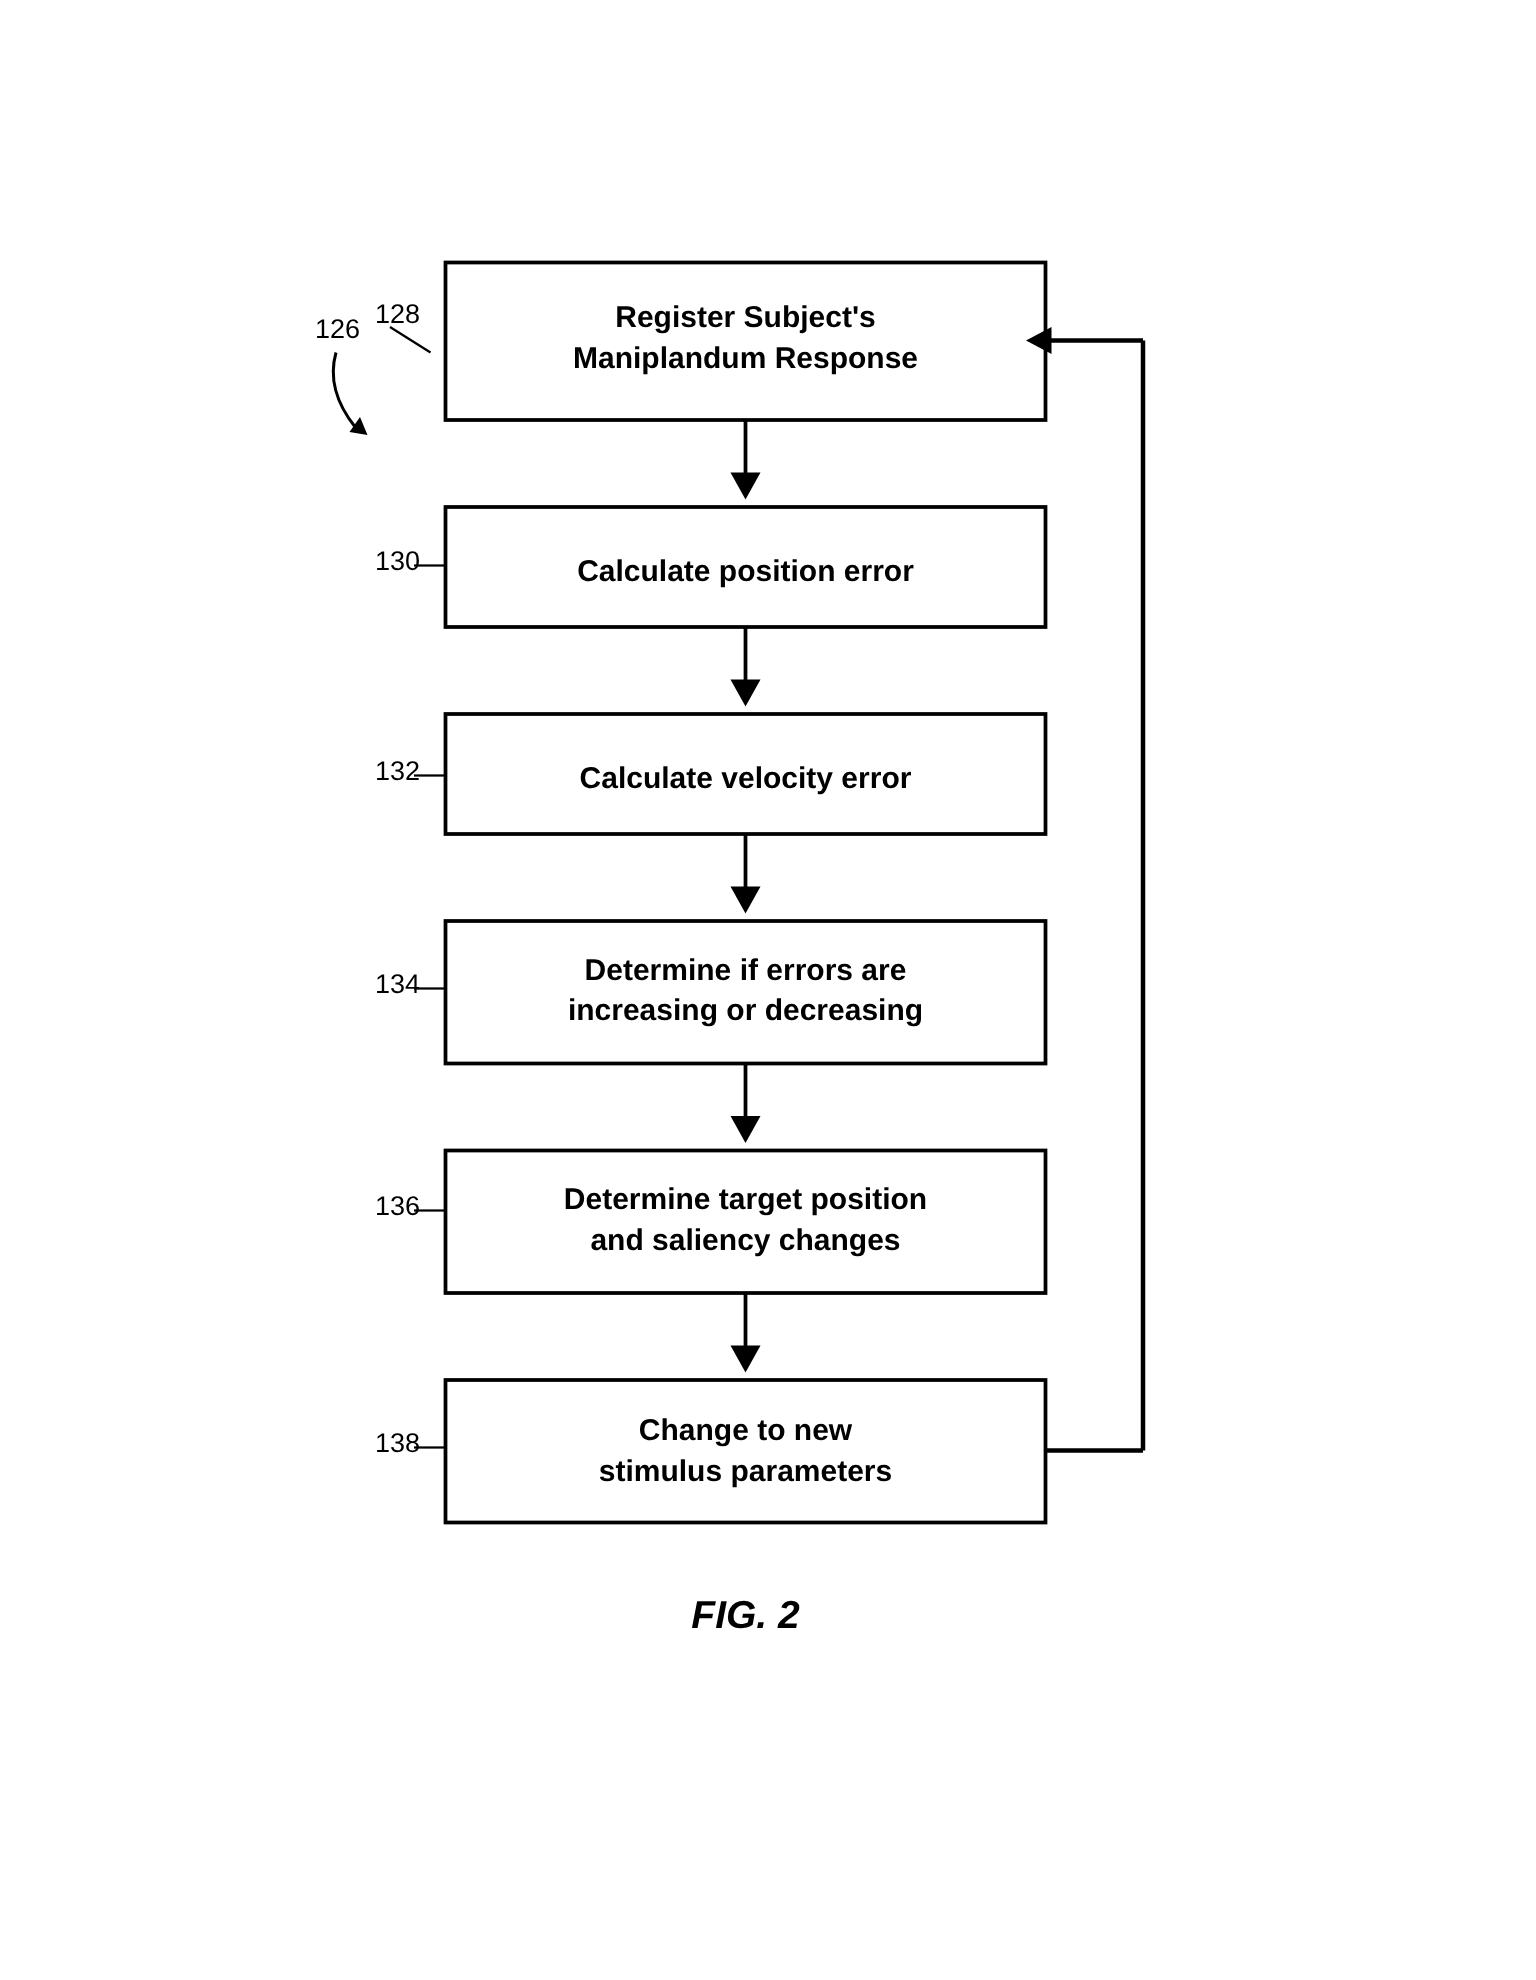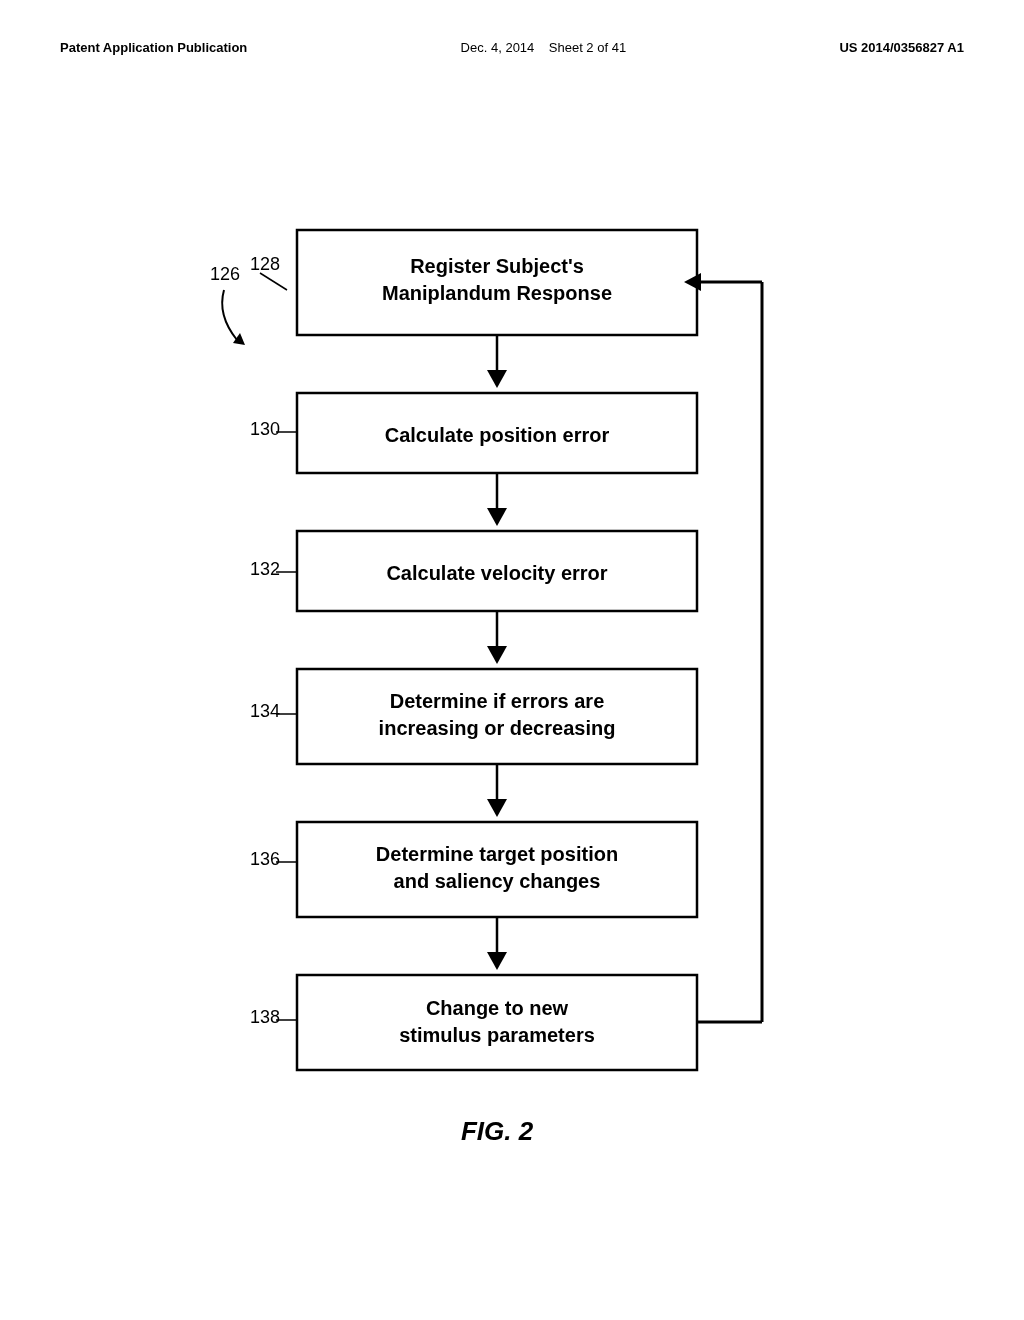--- a/index.html
+++ b/index.html
@@ -49,28 +49,20 @@
     .diagram-svg {
       display: block;
       margin: 0 auto;
     }
   </style>
 </head>
 <body>
 
 <div class="page">
 
-  <div class="header">
-    <span class="header-left">Patent Application Publication</span>
-    <span class="header-center">
-      <span>Dec. 4, 2014</span>&nbsp;&nbsp;&nbsp;
-      <span>Sheet 2 of 41</span>
-    </span>
-    <span class="header-right">US 2014/0356827 A1</span>
-  </div>
 
   <svg class="diagram-svg" width="820" height="1070" viewBox="0 0 820 1070">
 
     <text x="108" y="185" font-family="Arial, sans-serif" font-size="18" font-weight="normal">126</text>
 
     <path d="M 122 195 Q 115 220 135 245" stroke="#000" stroke-width="2" fill="none"></path>
     <polygon points="131,248 138,238 143,250" fill="#000"></polygon>
 
     <text x="148" y="175" font-family="Arial, sans-serif" font-size="18" font-weight="normal">128</text>
     <line x1="158" y1="178" x2="185" y2="195" stroke="#000" stroke-width="1.5"></line>

